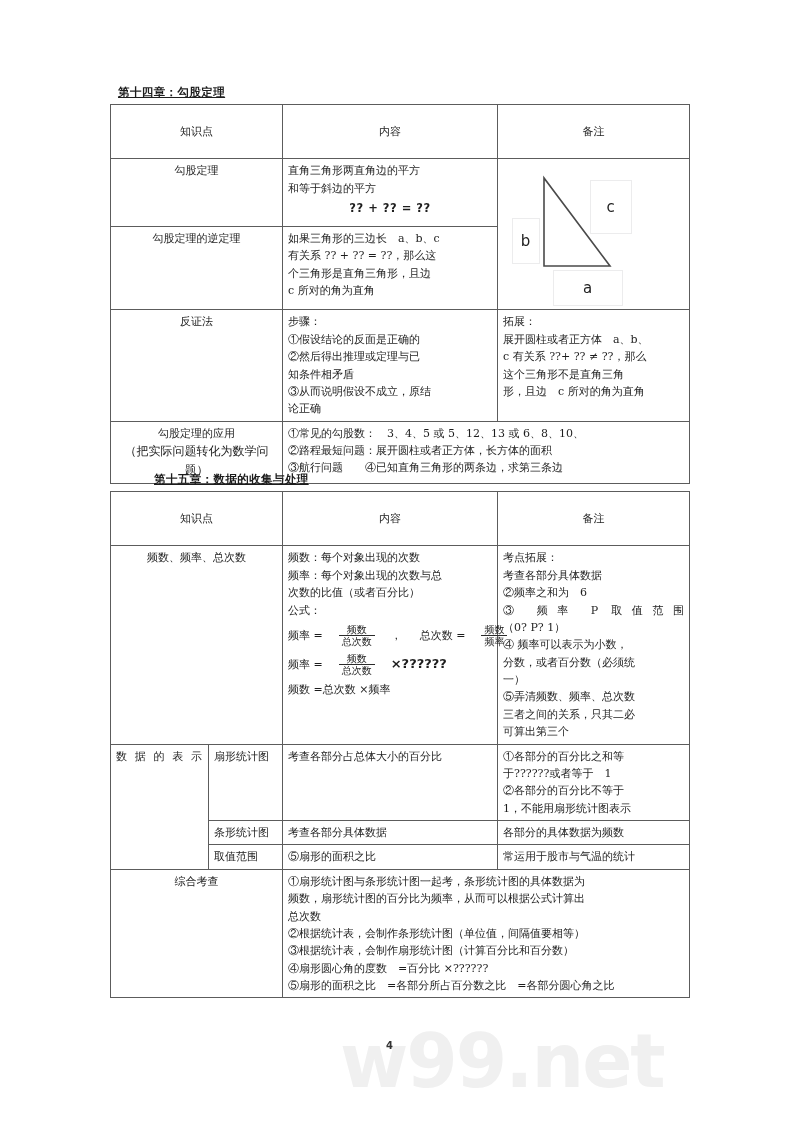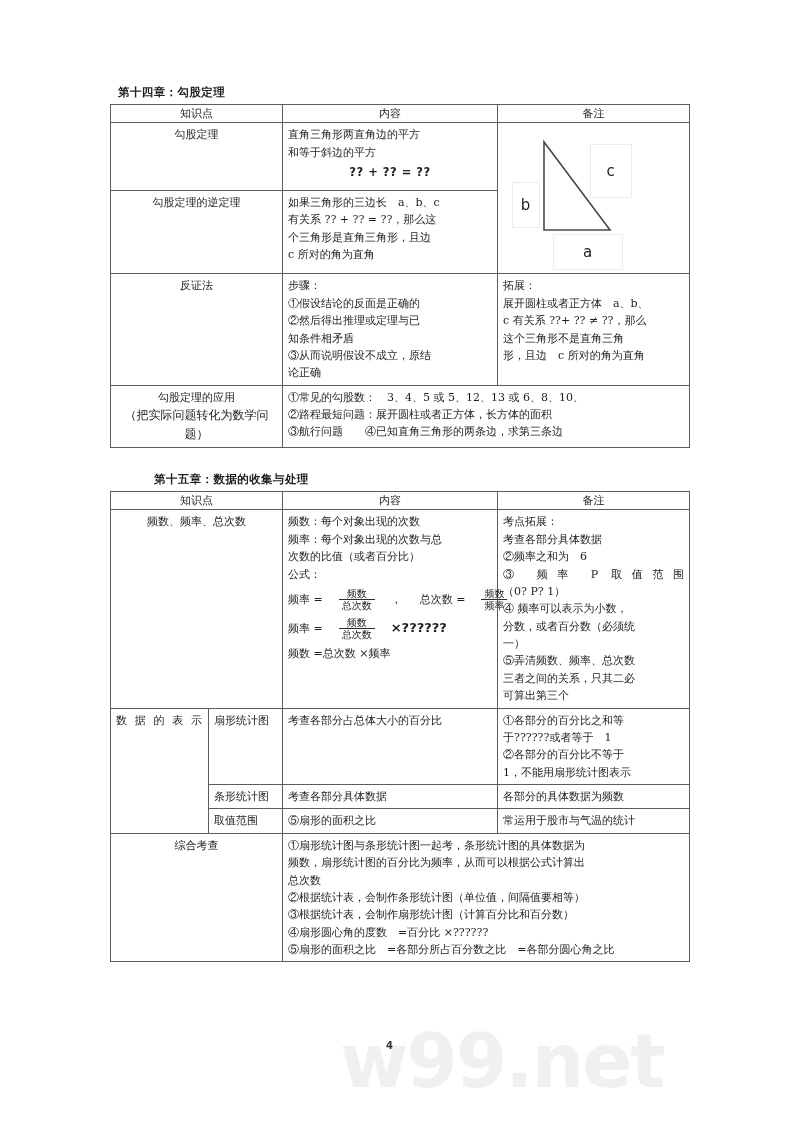--- a/index.html
+++ b/index.html
@@ -32,41 +32,42 @@
     z-index:0;
   }
   .content{position:relative;z-index:1;}
 
   .chapter{
     position:absolute;
     font-size:11.5px;
     font-weight:bold;
     letter-spacing:.4px;
     white-space:nowrap;
+    text-decoration:underline;
   }
   #chapter14{left:118px;top:85px;}
   #chapter15{left:118px;top:472px;margin-left:36px;}
 
   table.grid{
     position:absolute;
     border-collapse:collapse;
     table-layout:fixed;
     font-size:11px;
     line-height:1.58;
   }
   table.grid td,table.grid th{
     border:1px solid #5c5c5c;
     padding:3px 5px;
     vertical-align:top;
     font-weight:normal;
   }
   table.grid th{
     text-align:center;
     vertical-align:middle;
-    padding:0 5px;
+    padding:18px 5px;
   }
   .ctr{text-align:center;vertical-align:middle;}
   .mid{vertical-align:middle;}
 
   
   #t14{left:110px;top:104px;width:580px;}
   #t14 .c-know{width:172px;}
   #t14 .c-cont{width:215px;}
   #t14 .c-note{width:auto;}
 

